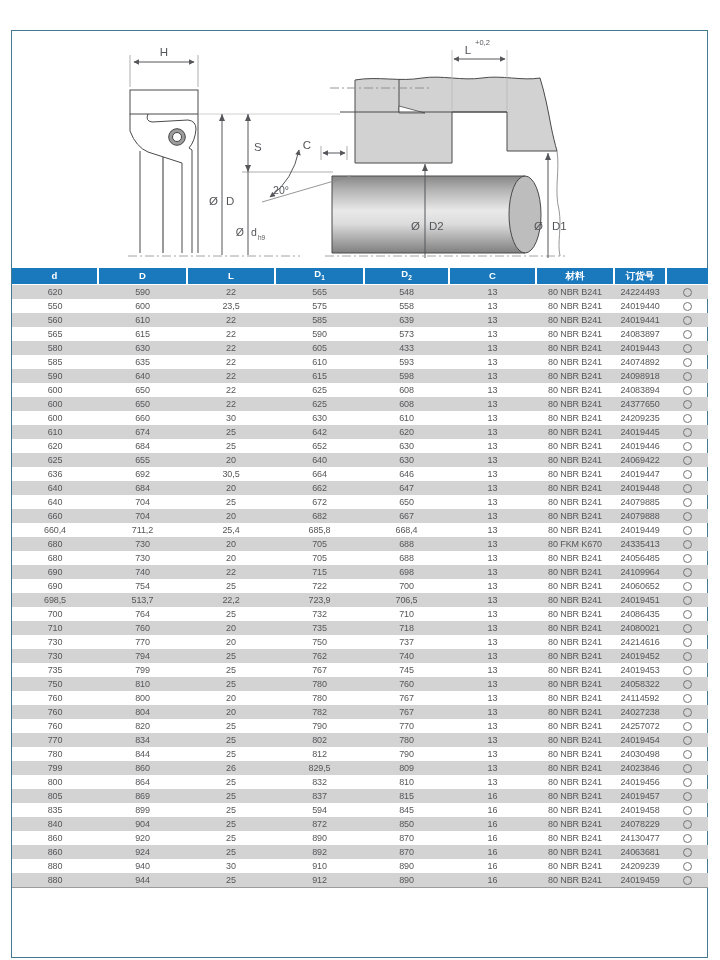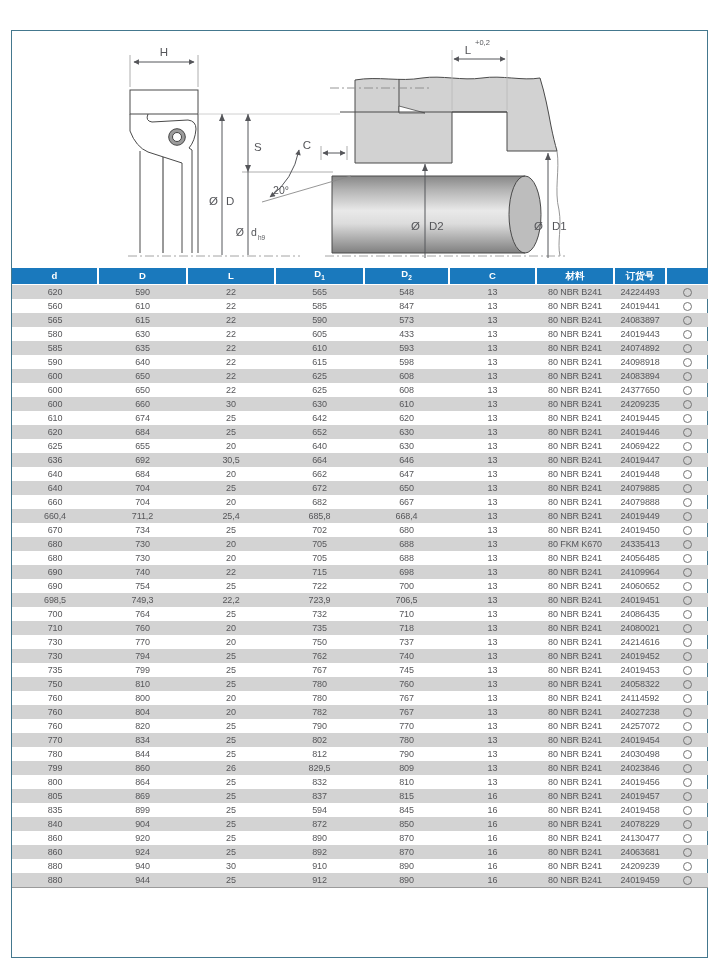--- a/index.html
+++ b/index.html
@@ -177,25 +177,36 @@
             <td>590</td>
             <td>22</td>
             <td>565</td>
             <td>548</td>
             <td>13</td>
             <td>80 NBR B241</td>
             <td>24224493</td>
             <td><span class="circ"></span></td>
           </tr>
           <tr>
+            <td>550</td>
+            <td>600</td>
+            <td>23,5</td>
+            <td>575</td>
+            <td>558</td>
+            <td>13</td>
+            <td>80 NBR B241</td>
+            <td>24019440</td>
+            <td><span class="circ"></span></td>
+          </tr>
+          <tr>
             <td>560</td>
             <td>610</td>
             <td>22</td>
             <td>585</td>
-            <td>847</td>
+            <td>639</td>
             <td>13</td>
             <td>80 NBR B241</td>
             <td>24019441</td>
             <td><span class="circ"></span></td>
           </tr>
           <tr>
             <td>565</td>
             <td>615</td>
             <td>22</td>
             <td>590</td>
@@ -353,31 +364,20 @@
             <td>711,2</td>
             <td>25,4</td>
             <td>685,8</td>
             <td>668,4</td>
             <td>13</td>
             <td>80 NBR B241</td>
             <td>24019449</td>
             <td><span class="circ"></span></td>
           </tr>
           <tr>
-            <td>670</td>
-            <td>734</td>
-            <td>25</td>
-            <td>702</td>
-            <td>680</td>
-            <td>13</td>
-            <td>80 NBR B241</td>
-            <td>24019450</td>
-            <td><span class="circ"></span></td>
-          </tr>
-          <tr>
             <td>680</td>
             <td>730</td>
             <td>20</td>
             <td>705</td>
             <td>688</td>
             <td>13</td>
             <td>80 FKM K670</td>
             <td>24335413</td>
             <td><span class="circ"></span></td>
           </tr>
@@ -409,21 +409,21 @@
             <td>25</td>
             <td>722</td>
             <td>700</td>
             <td>13</td>
             <td>80 NBR B241</td>
             <td>24060652</td>
             <td><span class="circ"></span></td>
           </tr>
           <tr>
             <td>698,5</td>
-            <td>749,3</td>
+            <td>513,7</td>
             <td>22,2</td>
             <td>723,9</td>
             <td>706,5</td>
             <td>13</td>
             <td>80 NBR B241</td>
             <td>24019451</td>
             <td><span class="circ"></span></td>
           </tr>
           <tr>
             <td>700</td>

